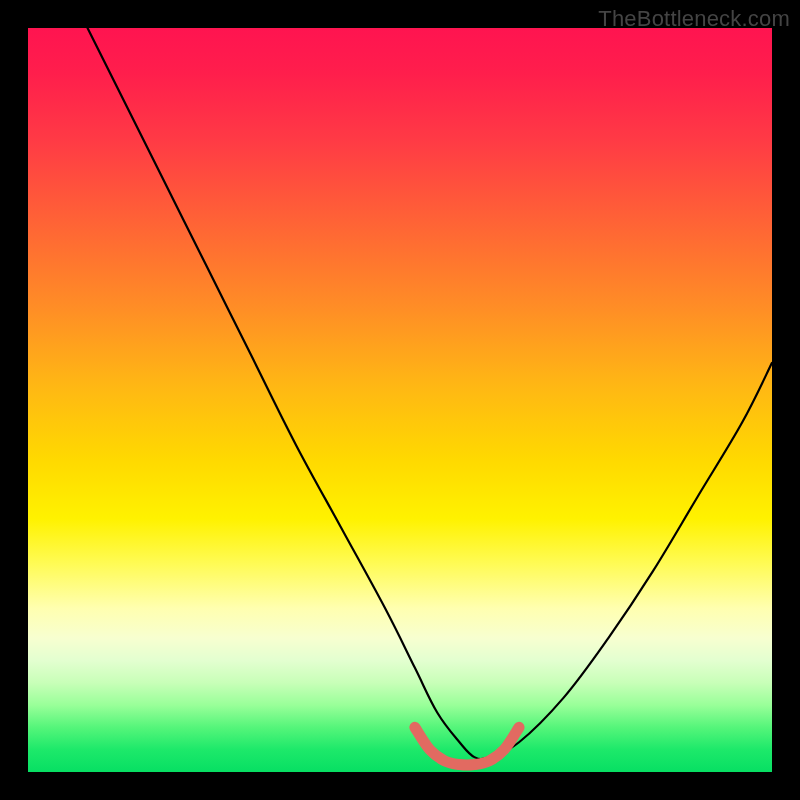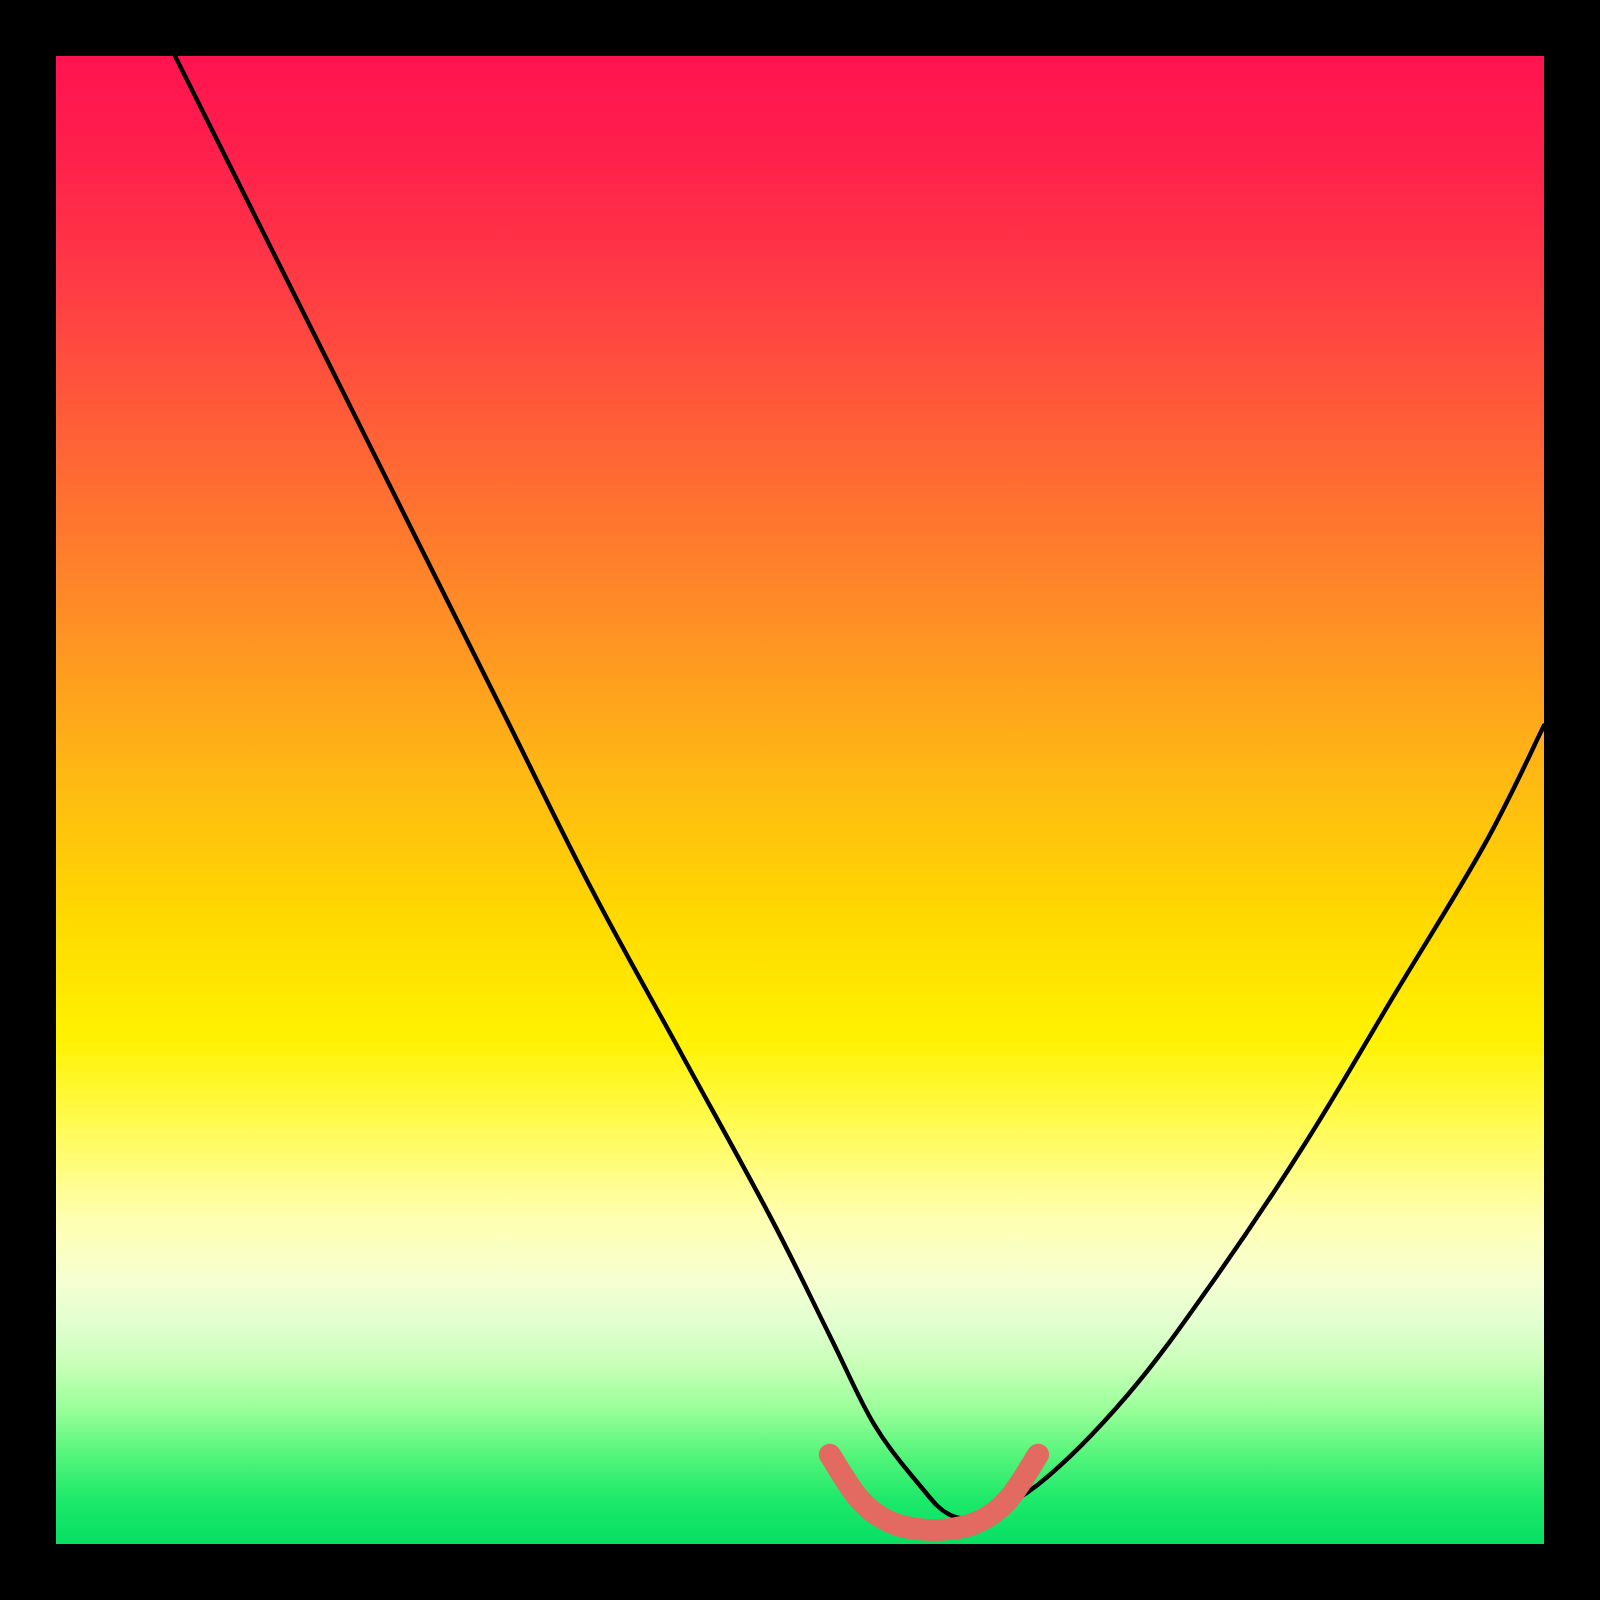--- a/index.html
+++ b/index.html
@@ -61,20 +61,21 @@
     left: 0;
     top: 0;
     width: 744px;
     height: 744px;
   }
 </style>
 </head>
 <body>
 
 <div class="frame">
+  <div class="watermark">TheBottleneck.com</div>
 
   <div class="plot">
     <svg class="curve" viewBox="0 0 744 744" preserveAspectRatio="none">
       <g>
         <path id="black-path" fill="none" stroke="#000" stroke-width="2.2" stroke-linecap="round" stroke-linejoin="round" d="M 59.52 0.00 C 64.88 10.71, 75.89 32.74, 89.28 59.52 C 102.67 86.30, 117.85 116.66, 133.92 148.80 C 149.99 180.94, 162.49 205.94, 178.56 238.08 C 194.63 270.22, 207.13 295.22, 223.20 327.36 C 239.27 359.50, 251.77 385.84, 267.84 416.64 C 283.91 447.44, 296.41 469.02, 312.48 498.48 C 328.55 527.94, 343.73 554.88, 357.12 580.32 C 370.51 605.76, 377.51 621.09, 386.88 639.84 C 396.25 658.59, 401.16 671.09, 409.20 684.48 C 417.24 697.87, 424.82 706.20, 431.52 714.24 C 438.22 722.28, 441.04 726.44, 446.40 729.12 C 451.76 731.80, 453.24 731.80, 461.28 729.12 C 469.32 726.44, 477.65 724.95, 491.04 714.24 C 504.43 703.53, 519.61 688.35, 535.68 669.60 C 551.75 650.85, 564.25 632.85, 580.32 610.08 C 596.39 587.31, 608.89 568.56, 624.96 543.12 C 641.03 517.68, 653.53 495.50, 669.60 468.72 C 685.67 441.94, 700.85 418.43, 714.24 394.32 C 727.63 370.21, 738.64 345.51, 744.00 334.80"></path>
       </g>
       <g>
         <path id="red-path" fill="none" stroke="#e26a61" stroke-width="11" stroke-linecap="round" stroke-linejoin="round" d="M 386.88 699.36 C 389.56 703.38, 396.40 715.65, 401.76 721.68 C 407.12 727.71, 411.28 730.16, 416.64 732.84 C 422.00 735.52, 426.16 735.89, 431.52 736.56 C 436.88 737.23, 441.04 737.23, 446.40 736.56 C 451.76 735.89, 455.92 735.52, 461.28 732.84 C 466.64 730.16, 470.80 727.71, 476.16 721.68 C 481.52 715.65, 488.36 703.38, 491.04 699.36"></path>
       </g>
     </svg>

